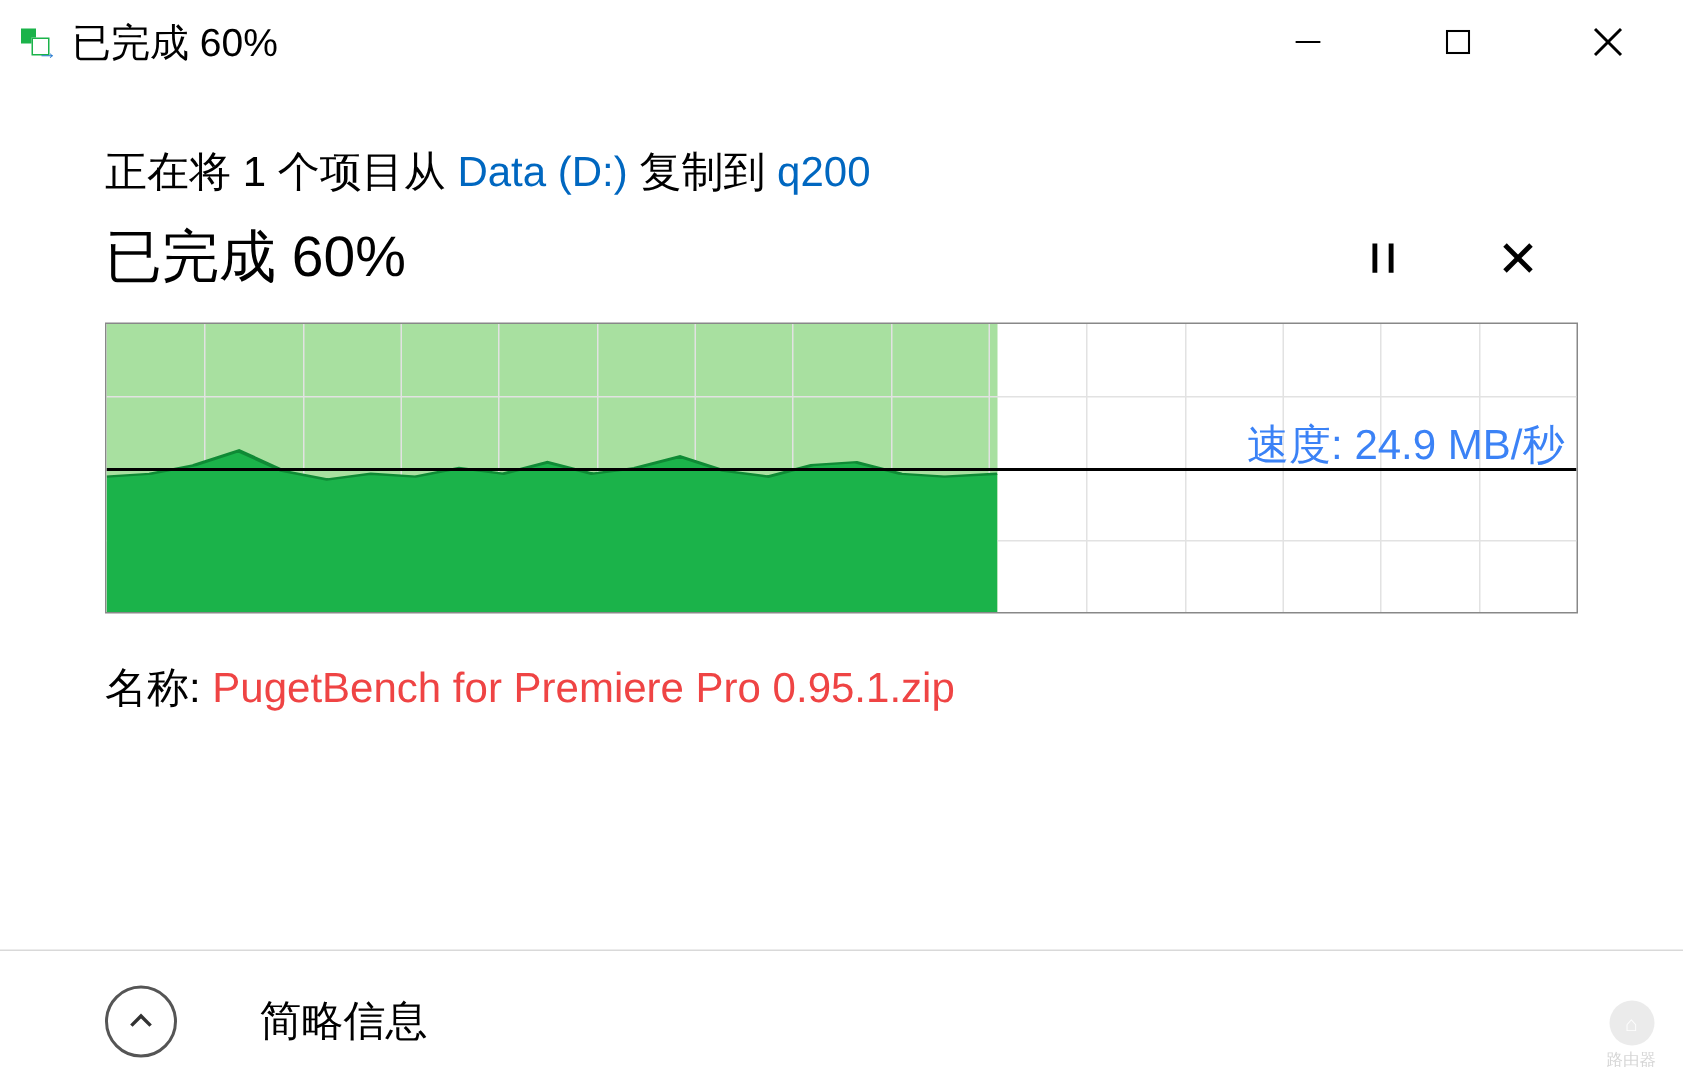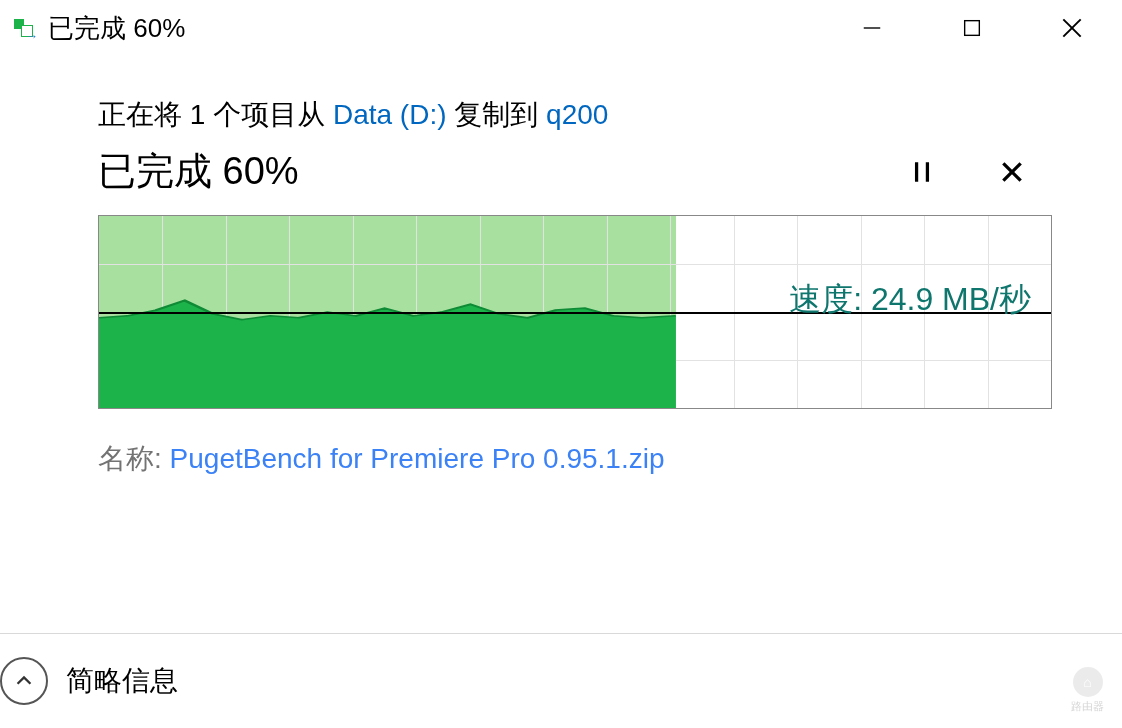--- a/index.html
+++ b/index.html
@@ -42,21 +42,21 @@
   }
   .titlebar .spacer { flex: 1; }
   .win-controls { display: flex; align-items: center; height: 56px; }
   .win-btn {
     width: 100px; height: 56px; display: flex; align-items: center; justify-content: center;
     font-size: 22px; color: #000;
   }
   .win-btn svg { width: 22px; height: 22px; }
   .win-btn.close svg { width: 26px; height: 26px; }
 
-  .content { padding: 40px 70px 0 98px; }
+  .content { padding: 40px 70px 0 70px; }
   .copy-line { font-size: 28px; color: #000; margin-bottom: 12px; }
   .copy-line .link { color: #0067c0; }
   .progress-line { display: flex; align-items: center; margin-bottom: 18px; }
   .progress-text { font-size: 38px; font-weight: 400; color: #000; flex: 1; }
   .action-btns { display: flex; gap: 50px; margin-right: 20px;}
   .action-btn { font-size: 32px; color: #000; display:flex; align-items:center; justify-content:center; width:40px; height:40px;}
   .action-btn svg { width: 26px; height: 26px; stroke: #000; stroke-width: 3; }
 
   .chart {
     border: 1px solid #888;
@@ -67,32 +67,34 @@
   }
   .chart .grid-line-v { position: absolute; top: 0; bottom: 0; width: 1px; background: #e2e2e2; }
   .chart .grid-line-h { position: absolute; left: 0; right: 0; height: 1px; background: #e2e2e2; }
   .chart .fill-area {
     position: absolute; left: 0; top: 0; bottom: 0; width: 60.6%; background: #a8e0a0;
   }
   .chart .baseline { position: absolute; left: 0; right: 0; top: 52%; height: 2px; background: #000; }
   .chart .speed-curve { position:absolute; left:0; top:0; width:60.6%; height:100%;}
   .chart .speed-curve svg { width:100%; height:100%; display:block; }
   .chart .speed-label {
-    position: absolute; right: 20px; top: 62px; font-size: 32px; color: #0f766e;
+    position: absolute; right: 8px; top: 62px; font-size: 28px; color: #3b82f6;
     background: transparent;
   }
 
   .details { margin-top: 28px; font-size: 28px; line-height: 1.55; }
-  .details .row span.label { color: #737373; }
-  .details .row span.value { color: #3b82f6; }
+  .details .row span.label { color: #000000; }
+  .details .row span.value { color: #ef4444; }
 
   .footer {
     position: absolute; left: 0; right: 0; bottom: 0; height: 94px;
     border-top: 1px solid #d9d9d9;
     display: flex; align-items: center;
+    padding-left: 70px;
+    gap: 37px;
   }
   .chevron-circle {
     width: 44px; height: 44px; border: 2px solid #555; border-radius: 50%;
     display: flex; align-items: center; justify-content: center; margin-right: 18px;
   }
   .chevron-circle svg { width: 22px; height: 22px; stroke: #333; stroke-width: 2.5; fill: none; }
   .footer .label { font-size: 28px; }
 
   .watermark {
     position: absolute; right: 18px; bottom: 14px; opacity: 0.35; font-size: 11px; color: #888;

